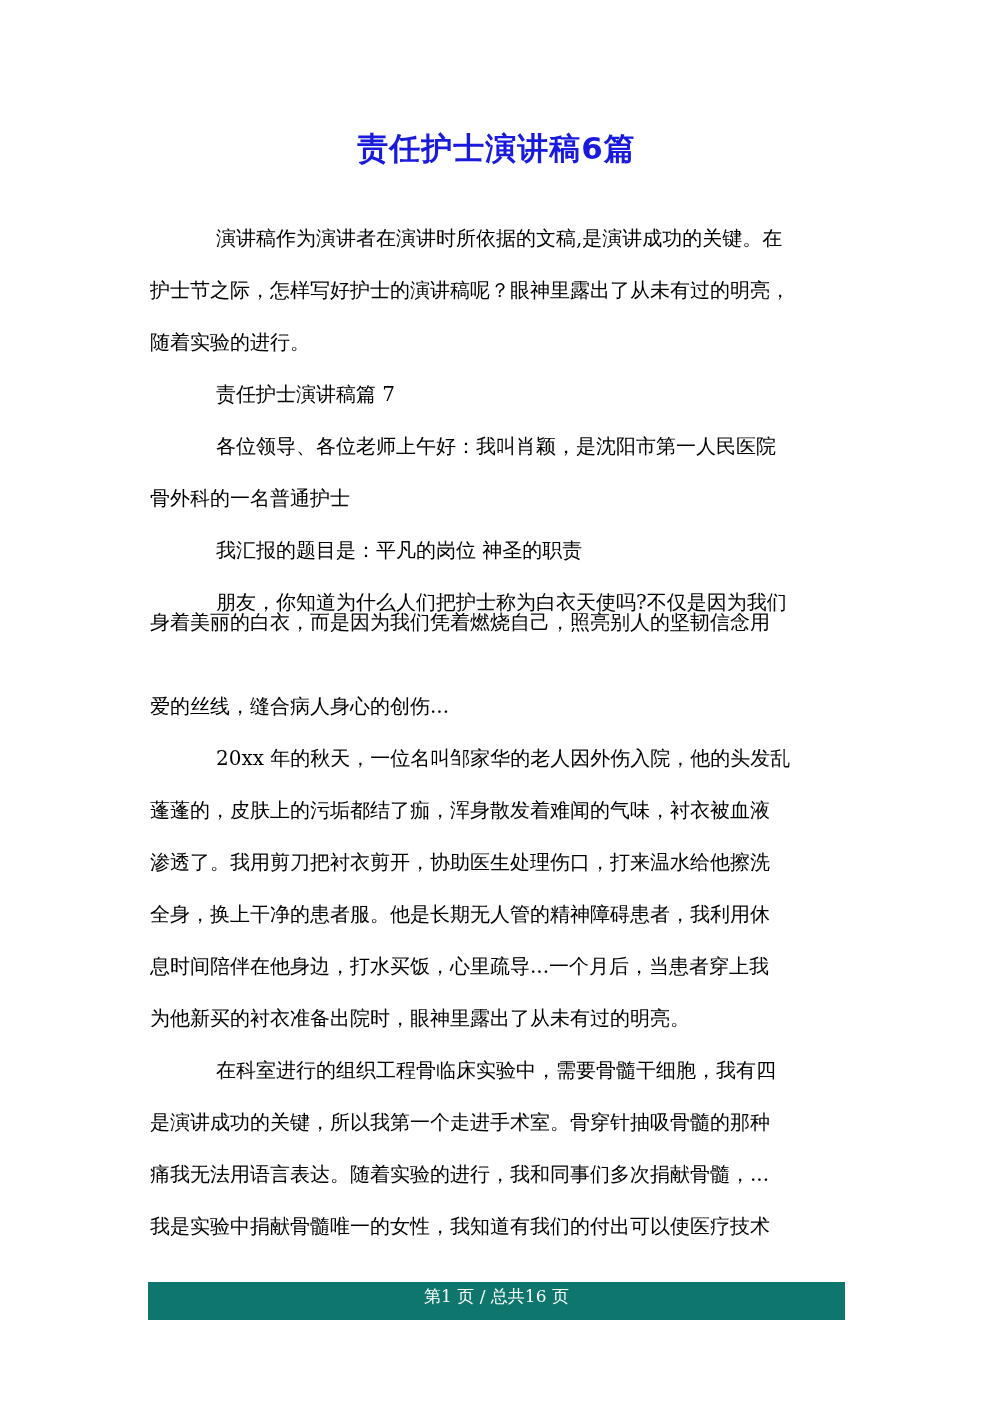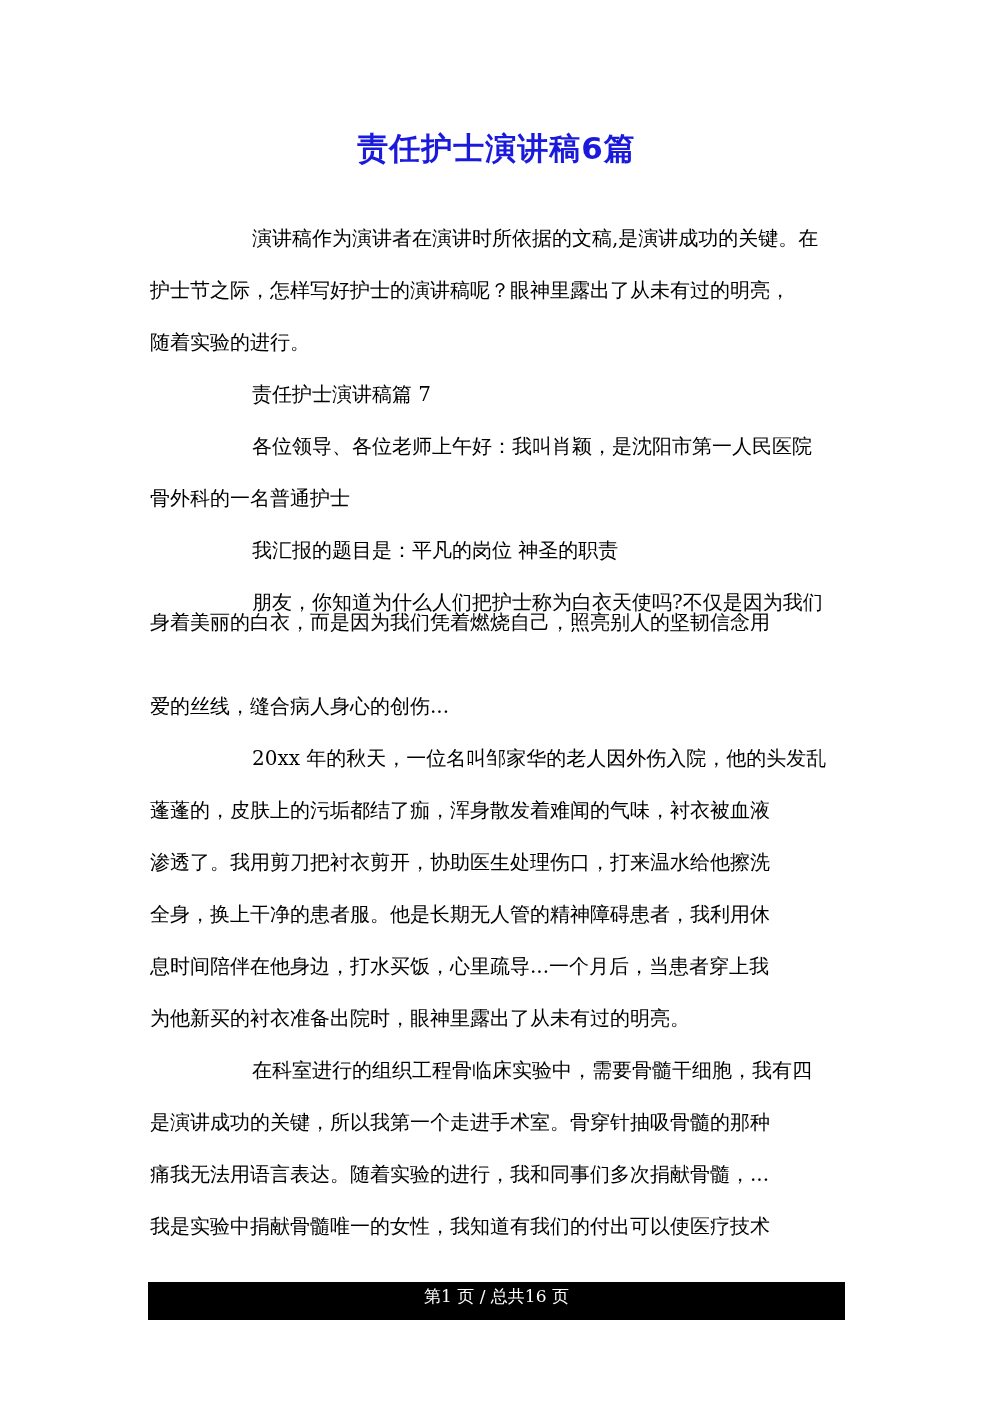--- a/index.html
+++ b/index.html
@@ -3,23 +3,23 @@
 <meta charset="utf-8">
 <style>
   html, body { margin: 0; padding: 0; background: #ffffff; }
   body { width: 993px; height: 1404px; position: relative; overflow: hidden;
          font-family: "DejaVu Serif", "Liberation Serif", serif; color: #000; }
   .title { position: absolute; top: 128px; left: 0; width: 993px; text-align: center;
            font-size: 31px; font-weight: bold; color: #1a1adc; letter-spacing: 1px;
            font-family: "DejaVu Sans", sans-serif; }
   .line { position: absolute; left: 150px; width: 700px; font-size: 20px; white-space: nowrap;
           line-height: 24px; letter-spacing: 0px; }
-  .indent { left: 216px; width: 634px; margin-left: 36px; }
+  .indent { left: 216px; width: 634px; }
   .footer { position: absolute; left: 148px; top: 1282px; width: 697px; height: 38px;
-            background: #000000; color: #fff; text-align: center; font-size: 17px; line-height: 28px;
+            background: #0f766e; color: #fff; text-align: center; font-size: 17px; line-height: 28px;
             font-family: "DejaVu Serif", serif; }
 </style>
 </head>
 <body>
 
 <div class="title">责任护士演讲稿6篇</div>
 
 <div>
   <div class="line indent" style="top:226px">演讲稿作为演讲者在演讲时所依据的文稿,是演讲成功的关键。在</div>
   <div class="line" style="top:278px">护士节之际，怎样写好护士的演讲稿呢？眼神里露出了从未有过的明亮，</div>

